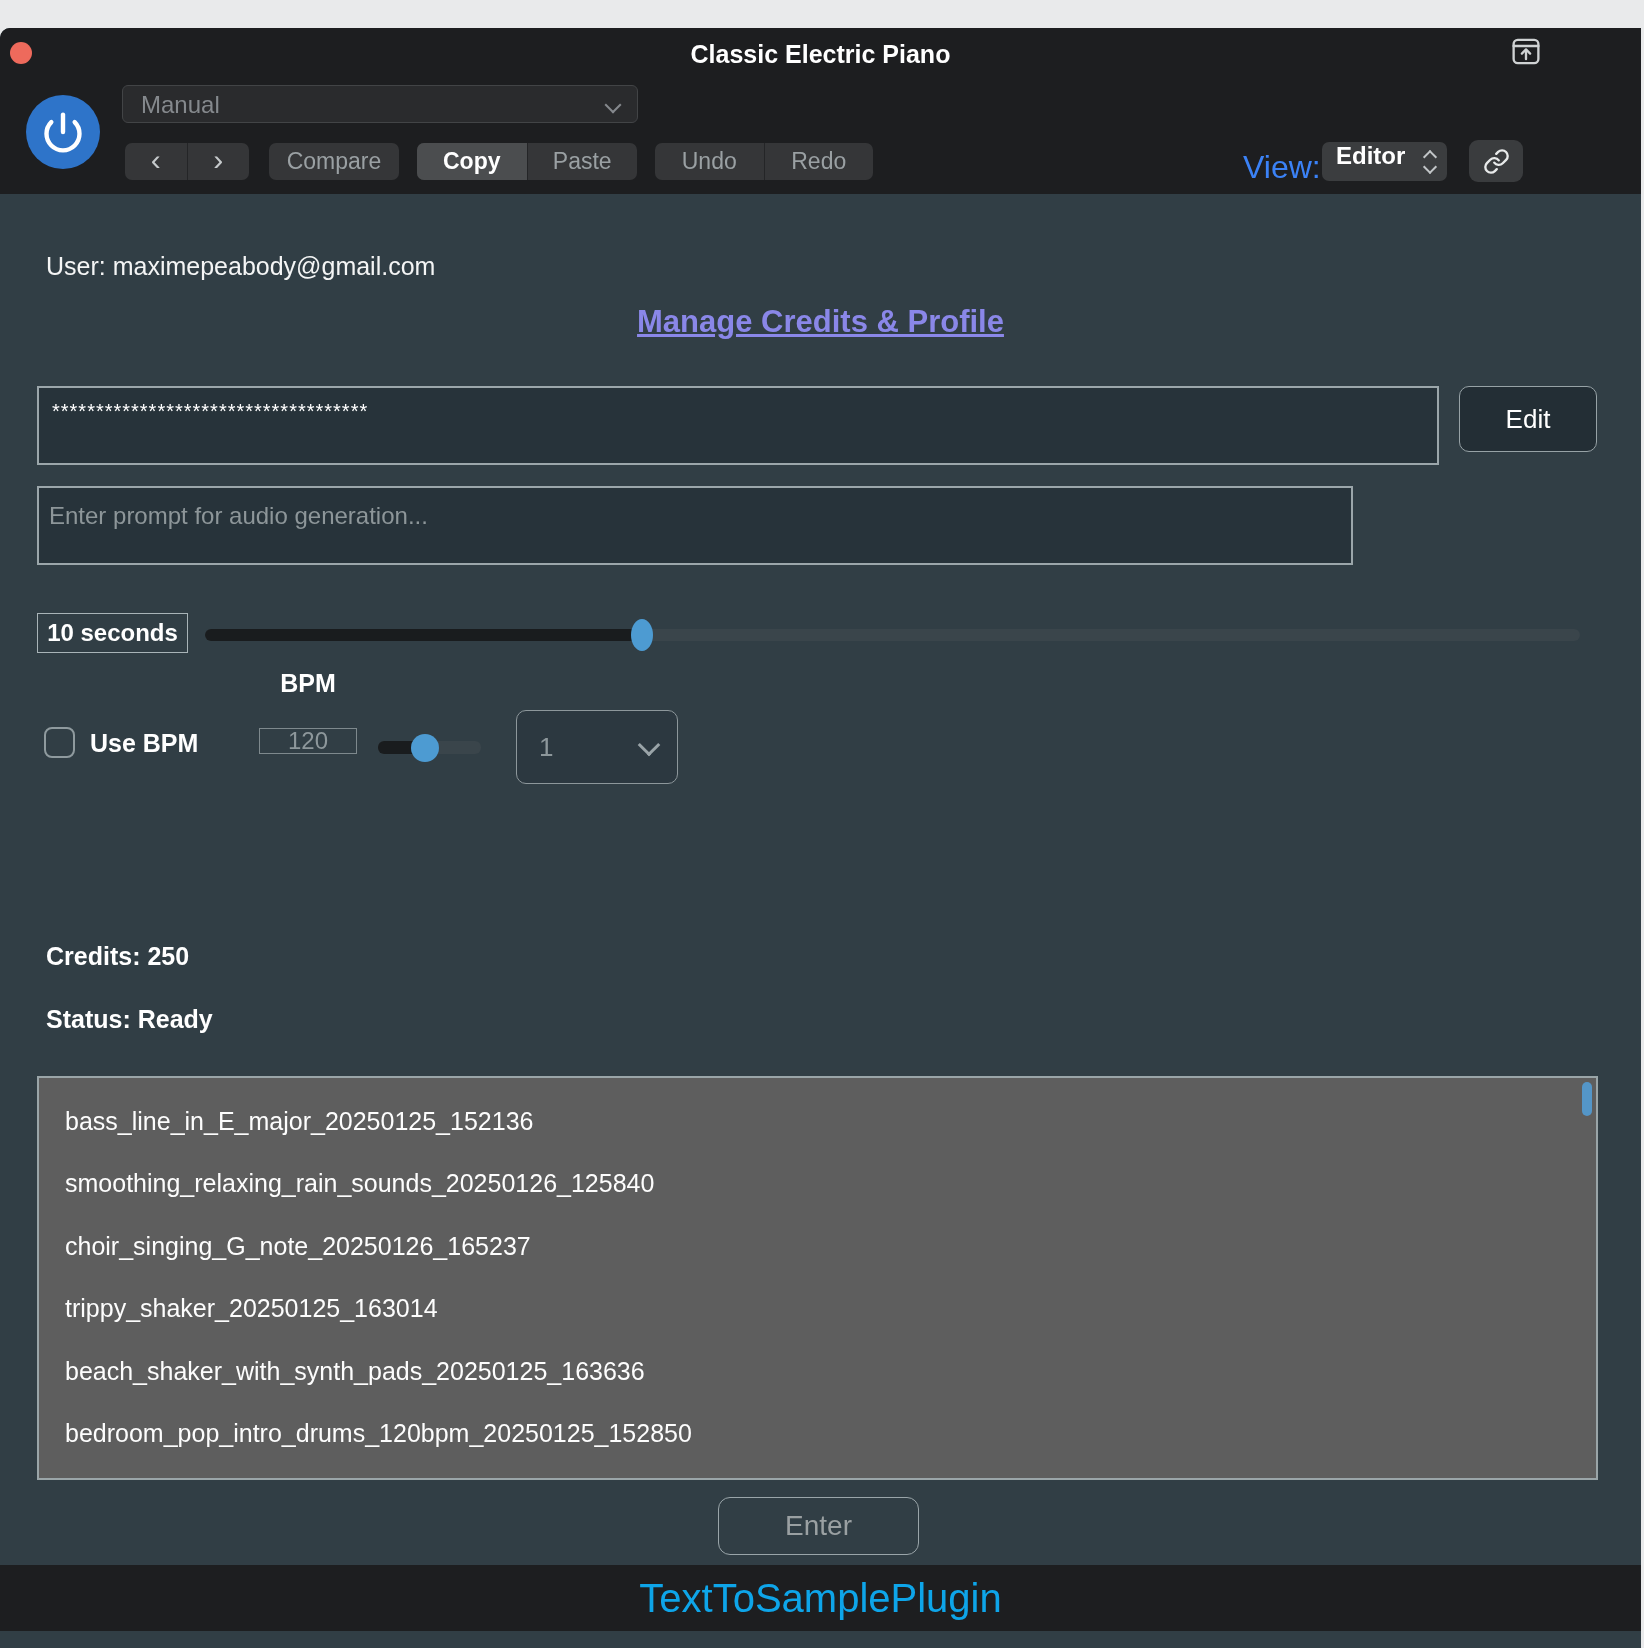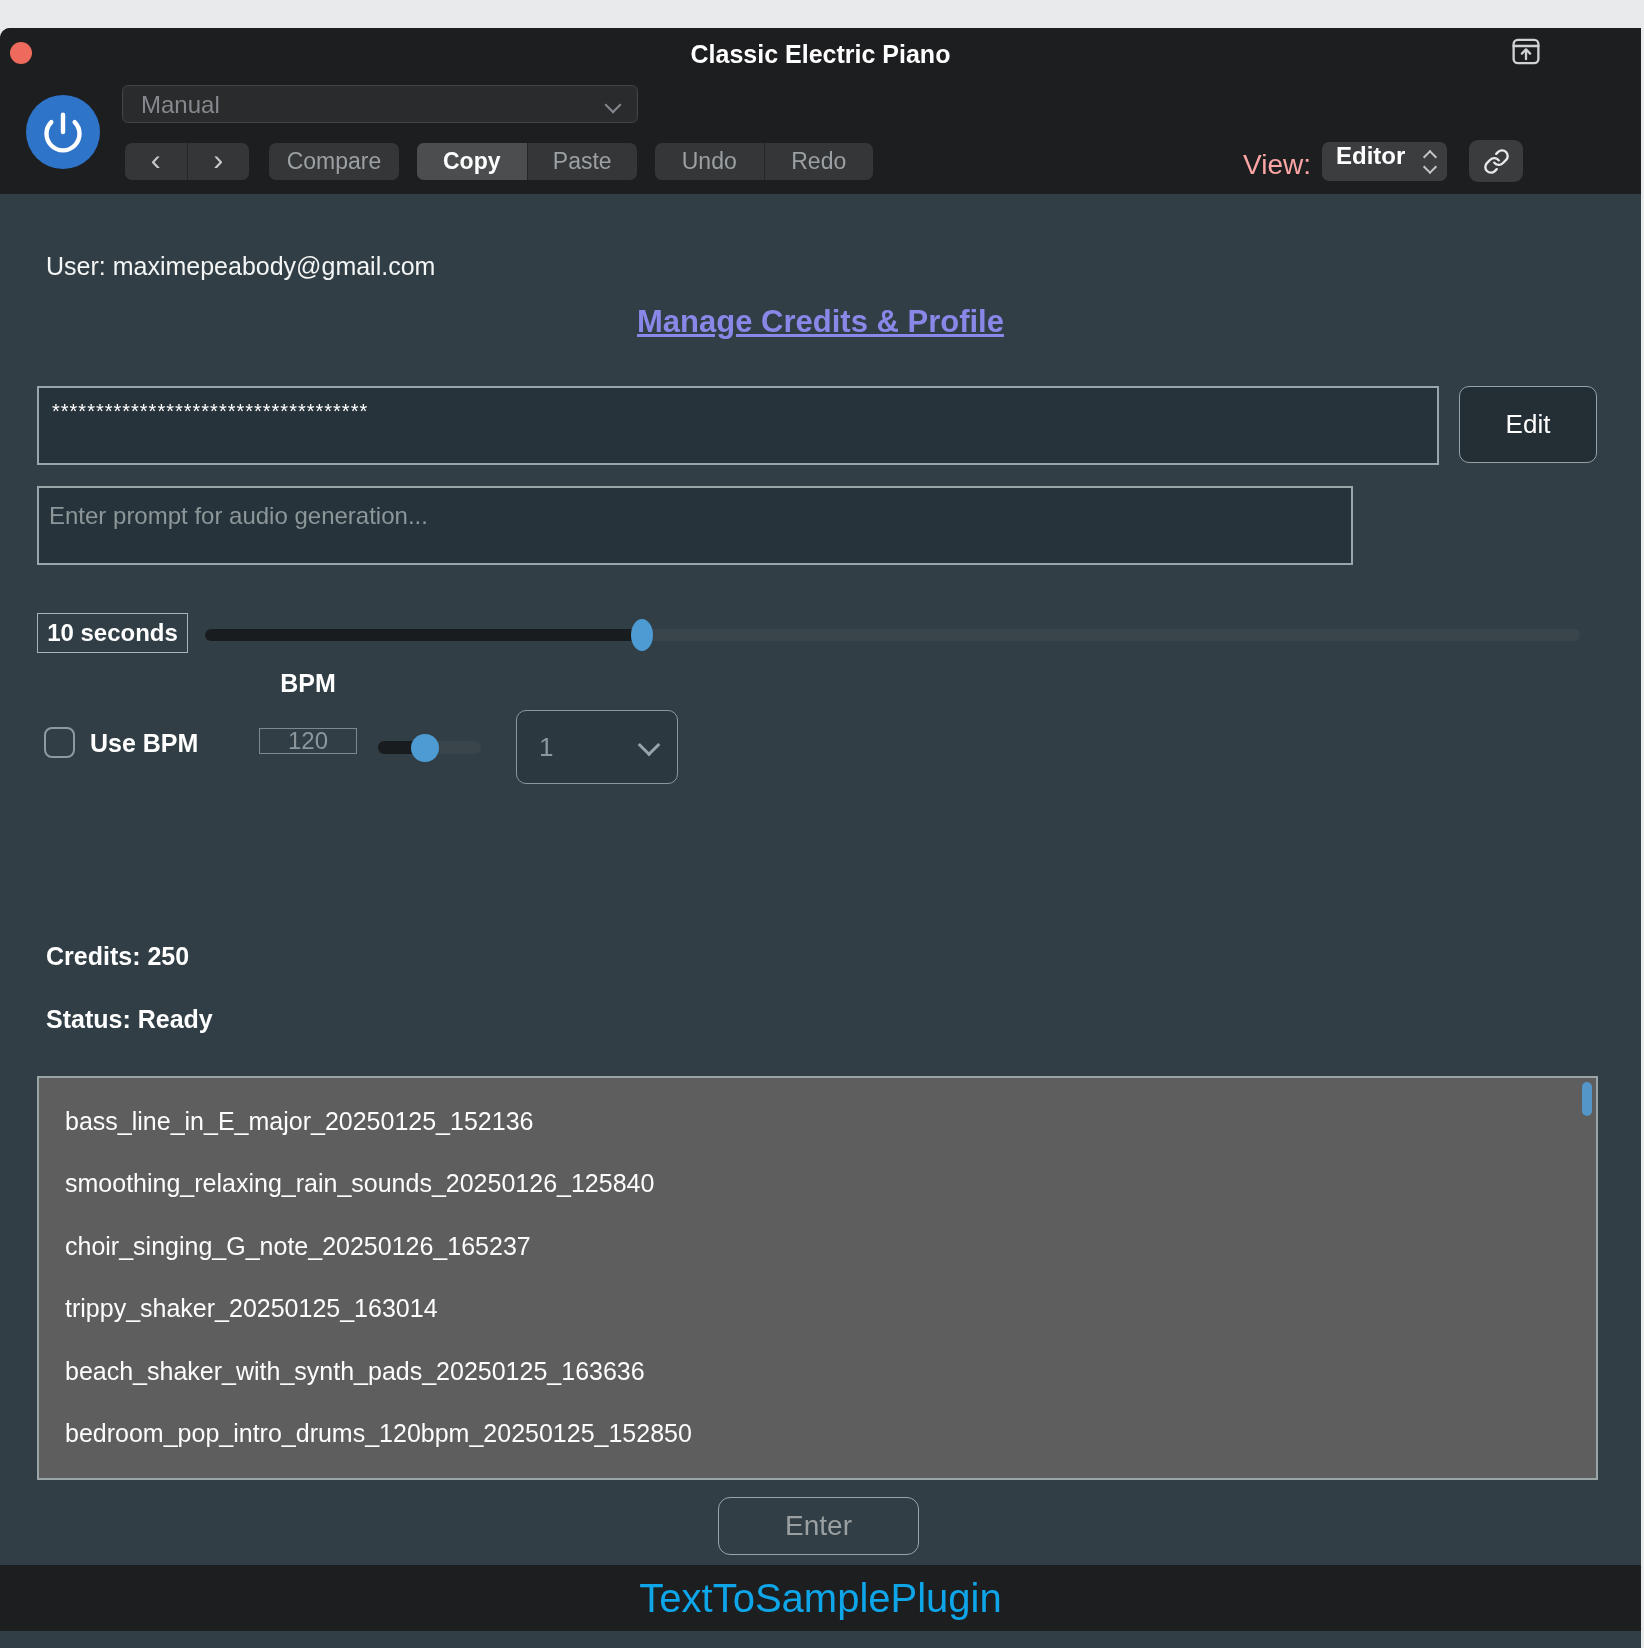--- a/index.html
+++ b/index.html
@@ -21,40 +21,40 @@
           padding-left:18px;box-sizing:border-box;}
   .preset .chev{position:absolute;right:18px;top:13px;}
   .chev{width:10px;height:10px;border-right:2.4px solid #85898d;border-bottom:2.4px solid #85898d;
         transform:rotate(45deg);display:inline-block;}
   .hbtn{position:absolute;top:115px;height:37px;background:#353638;border-radius:7px;display:flex;
         align-items:center;justify-content:center;color:#9aa0a3;font-size:23px;overflow:hidden;}
   .seg{flex:1;height:100%;display:flex;align-items:center;justify-content:center;}
   .seg+.seg{border-left:1px solid #242527;}
   .seg.active{background:#4b4d4f;color:#fff;font-weight:bold;}
   .navglyph{font-size:30px;color:#c6cacc;line-height:30px;margin-top:-4px;}
-  .view-label{position:absolute;left:1243px;top:121px;color:#fca5a5;font-size:28px;}
+  .view-label{position:absolute;left:1243px;top:121px;color:#3b82f6;font-size:32px;}
   .editor-sel{position:absolute;left:1322px;top:114px;width:125px;height:39px;background:#3b3d3f;
               border-radius:7px;color:#fff;font-weight:bold;font-size:24px;display:flex;
               padding-left:14px;box-sizing:border-box;}
   .stepper{position:absolute;right:10px;top:7px;width:12px;height:26px;}
   .stepper span{position:absolute;left:0;width:8px;height:8px;border-right:2.2px solid #c2c6c8;
                 border-bottom:2.2px solid #c2c6c8;}
   .stepper .up{top:3px;transform:rotate(-135deg);}
   .stepper .dn{bottom:3px;transform:rotate(45deg);}
   .link-btn{position:absolute;left:1469px;top:112px;width:54px;height:42px;background:#3a3c3e;
             border-radius:9px;display:flex;align-items:center;justify-content:center;}
 
   
   .user-line{position:absolute;left:46px;top:224px;color:#f4f5f5;font-size:25px;font-weight:500;}
   .manage-link{position:absolute;left:0;top:276px;width:100%;text-align:center;color:#8a87e8;
                font-size:31px;font-weight:600;text-decoration:underline;}
   .field{position:absolute;background:#27333a;border:2px solid #9ba6aa;box-sizing:border-box;}
   .pwd-field{left:37px;top:358px;width:1402px;height:79px;color:#fff;font-size:20px;
              letter-spacing:1px;padding:12px 0 0 13px;}
-  .edit-btn{position:absolute;left:1459px;top:358px;width:138px;height:77px;background:#232e35;
+  .edit-btn{position:absolute;left:1459px;top:358px;width:138px;height:66px;background:#232e35;
             border:1.5px solid #97a2a6;border-radius:10px;box-sizing:border-box;color:#fff;
             font-size:26px;display:flex;align-items:center;justify-content:center;}
   .prompt-field{left:37px;top:458px;width:1316px;height:79px;color:#8d9699;font-size:24px;
                 padding:14px 0 16px 10px;}
   .sec-box{position:absolute;left:37px;top:585px;width:151px;height:40px;border:1.5px solid #a9b4b8;
            box-sizing:border-box;color:#fff;font-size:24px;font-weight:600;display:flex;
            align-items:center;justify-content:center;}
   .slider{position:absolute;height:12px;border-radius:6px;background:#3a454b;}
   .slider .fill{position:absolute;left:0;top:0;height:100%;border-radius:6px;background:#191c1e;
                 width:calc(var(--f)*100%);}

